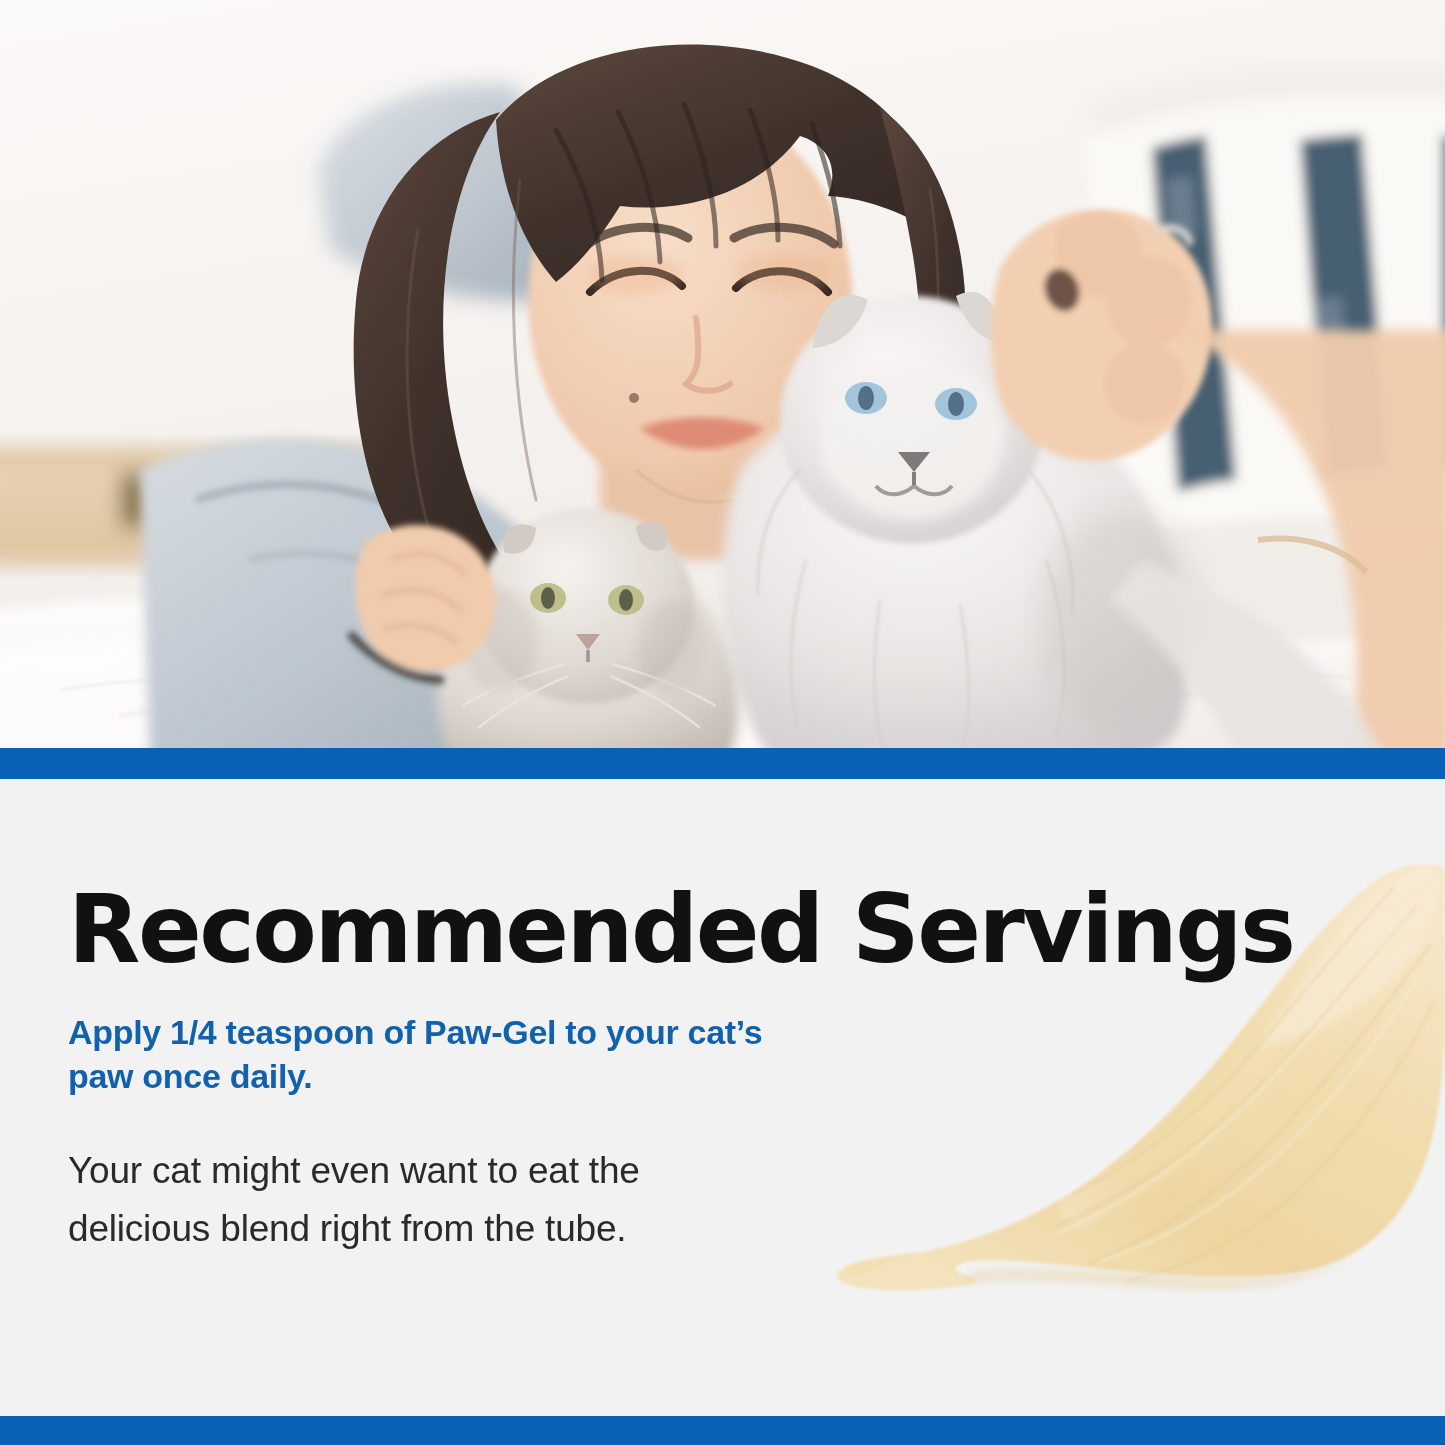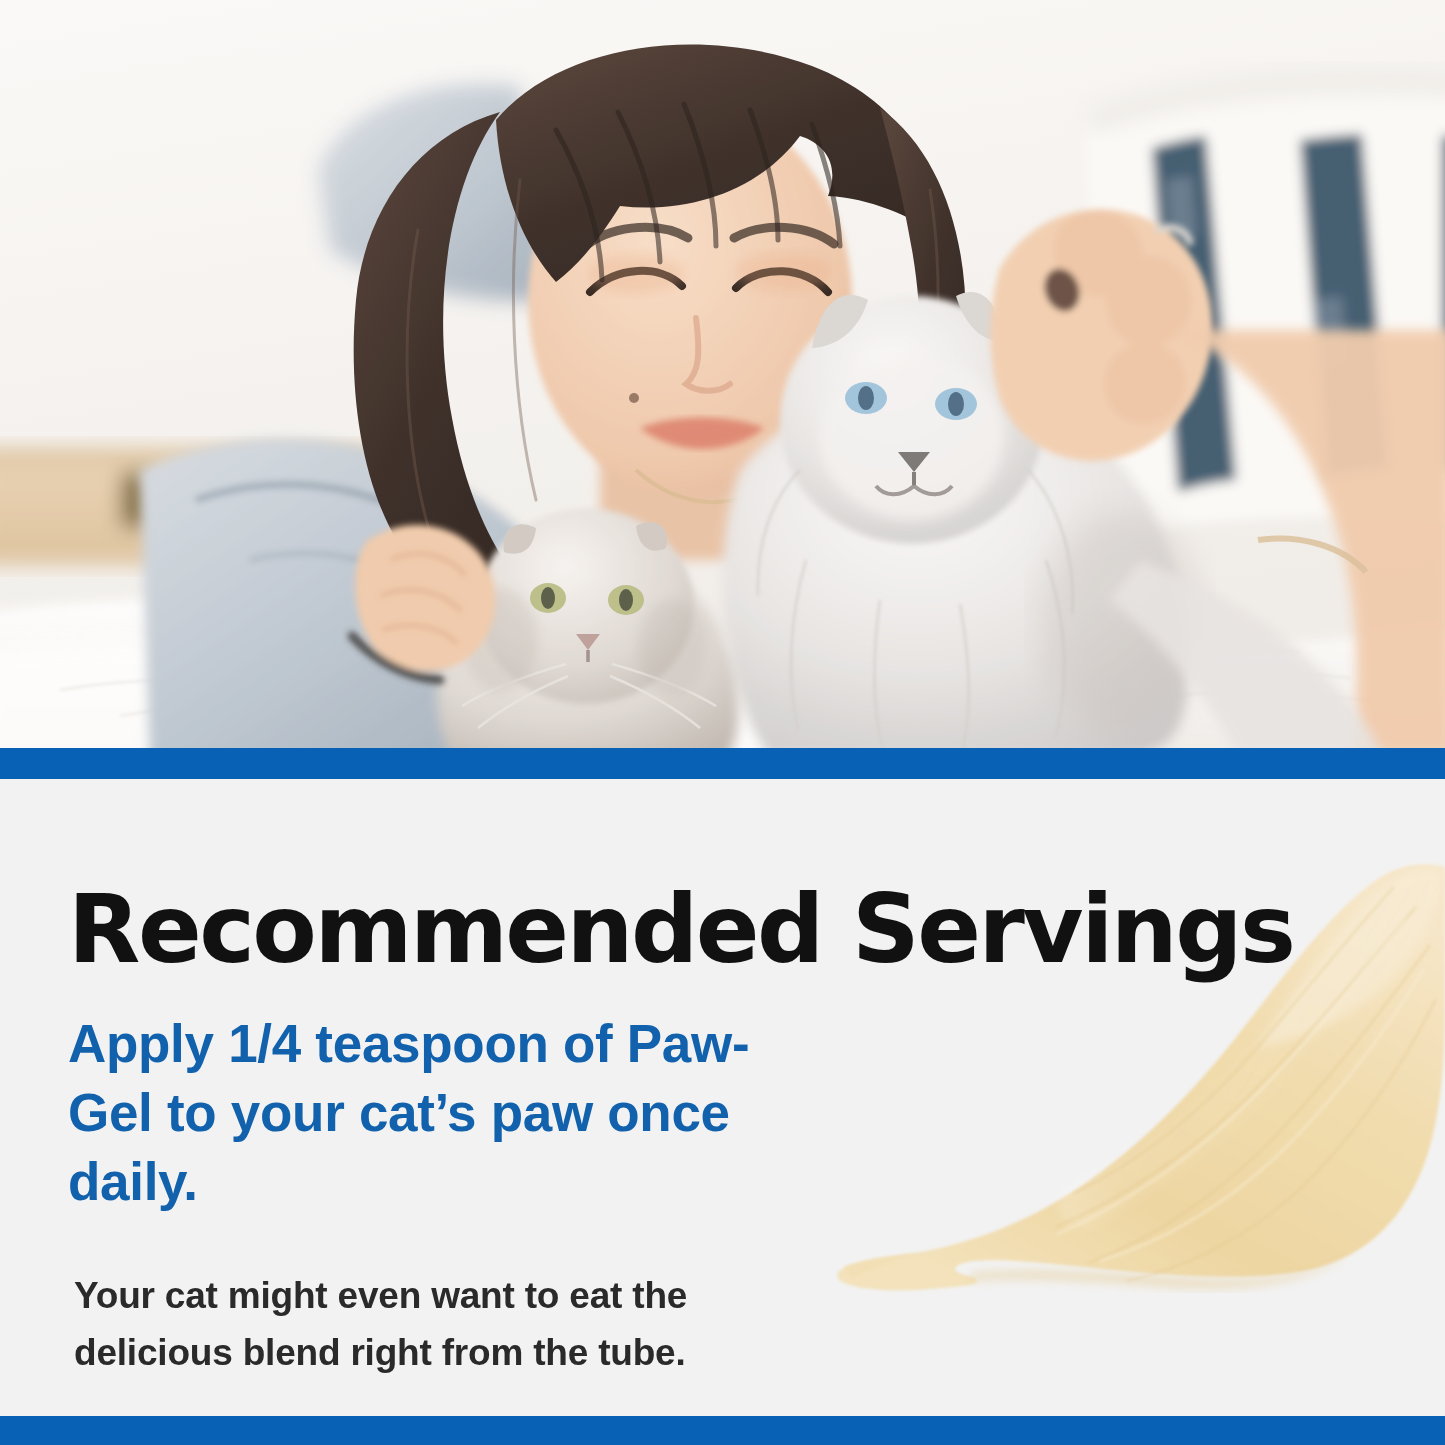--- a/index.html
+++ b/index.html
@@ -76,32 +76,32 @@
     letter-spacing: -2.5px;
     color: #111111;
     white-space: nowrap;
   }
 
   .subhead {
     margin: 0;
     padding-top: 33px;
     font-family: "Liberation Sans", sans-serif;
     font-weight: 700;
-    font-size: 53px;
+    font-size: 34px;
     line-height: 1.30;
     letter-spacing: -0.3px;
     color: #1261ad;
     max-width: 740px;
   }
 
   .bodytext {
-    margin: 6px;
+    margin: 0;
     padding-top: 44px;
     font-family: "Liberation Sans", sans-serif;
-    font-weight: 700;
+    font-weight: 400;
     font-size: 37px;
     line-height: 1.55;
     letter-spacing: -0.2px;
     color: #2a2a2a;
     max-width: 700px;
   }
 
   
   .gel-swoosh {
     position: absolute;

